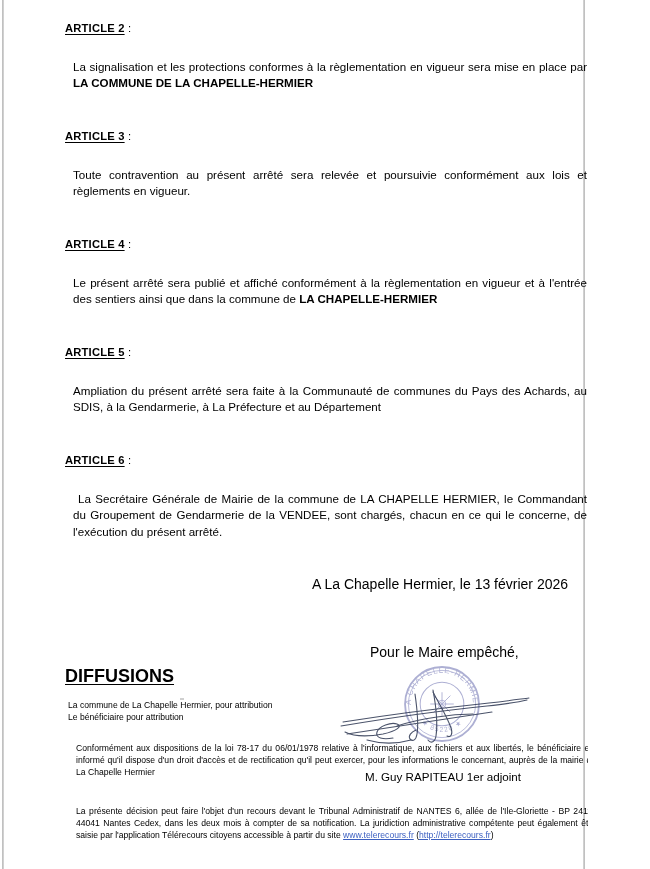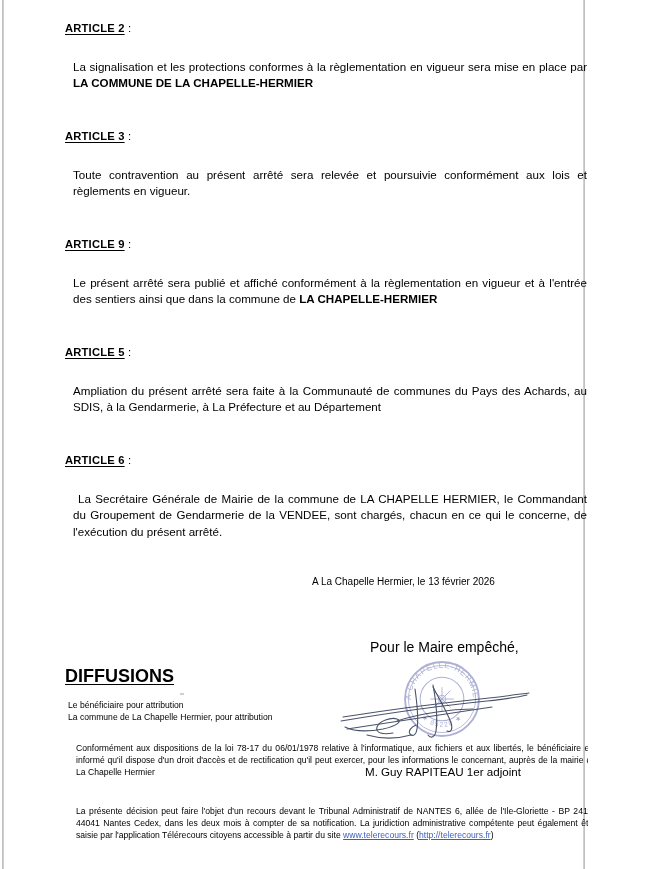--- a/index.html
+++ b/index.html
@@ -57,21 +57,21 @@
   }
   .para.indent-first { text-indent: 5px; }
   .para b { font-weight: bold; }
 
   .block { margin-bottom: 0; }
 
   .sp-head-para { height: 17px; }
   .sp-section   { height: 30px; }
 
   .date-line {
-    font-size: 10px;
+    font-size: 14px;
     margin: 0;
     padding-left: 247px;
   }
   .mayor-line {
     font-size: 14px;
     margin: 0;
     padding-left: 305px;
   }
   .signer-line {
     font-size: 11.6px;
@@ -175,21 +175,21 @@
 
     <div class="block">
       <p class="art-head"><span class="lbl">ARTICLE 3</span><span class="colon"> :</span></p>
       <div class="sp-head-para"></div>
       <p class="para">Toute contravention au présent arrêté sera relevée et poursuivie conformément aux lois et règlements en vigueur.</p>
     </div>
 
     <div class="sp-section"></div>
 
     <div class="block">
-      <p class="art-head"><span class="lbl">ARTICLE 9</span><span class="colon"> :</span></p>
+      <p class="art-head"><span class="lbl">ARTICLE 4</span><span class="colon"> :</span></p>
       <div class="sp-head-para"></div>
       <p class="para">Le présent arrêté sera publié et affiché conformément à la règlementation en vigueur et à l'entrée des sentiers ainsi que dans la commune de <b>LA CHAPELLE-HERMIER</b></p>
     </div>
 
     <div class="sp-section"></div>
 
     <div class="block">
       <p class="art-head"><span class="lbl">ARTICLE 5</span><span class="colon"> :</span></p>
       <div class="sp-head-para"></div>
       <p class="para">Ampliation du présent arrêté sera faite à la Communauté de communes du Pays des Achards, au SDIS, à la Gendarmerie, à La Préfecture et au Département</p>
@@ -255,22 +255,22 @@
     <div style="height:26px"></div>
 
   </div>
 
   <div style="position:absolute; left:65px; top:666px; width:540px;">
     <p class="diffusions-head">DIFFUSIONS</p>
 
     <div style="height:12px"></div>
 
     <div class="diff-list">
+      <div>La commune de La Chapelle Hermier, pour attribution</div>
       <div>Le bénéficiaire pour attribution</div>
-      <div>La commune de La Chapelle Hermier, pour attribution</div>
     </div>
 
     <div style="height:10px"></div>
 
     <p class="legal">Conformément aux dispositions de la loi 78-17 du 06/01/1978 relative à l'informatique, aux fichiers et aux libertés, le bénéficiaire est informé qu'il dispose d'un droit d'accès et de rectification qu'il peut exercer, pour les informations le concernant, auprès de la mairie de La Chapelle Hermier</p>
 
     <div style="height:10px"></div>
 
     <p class="legal"><span>La présente décision peut faire l'objet d'un recours devant le Tribunal Administratif de NANTES 6, allée de l'Ile-Gloriette - BP 24111 44041 Nantes Cedex, dans les deux mois à compter de sa notification. La juridiction administrative compétente peut également être saisie par l'application Télérecours citoyens accessible à partir du site </span><span class="link">www.telerecours.fr</span><span> (</span><span class="link">http://telerecours.fr</span><span>)</span></p>
   </div>

